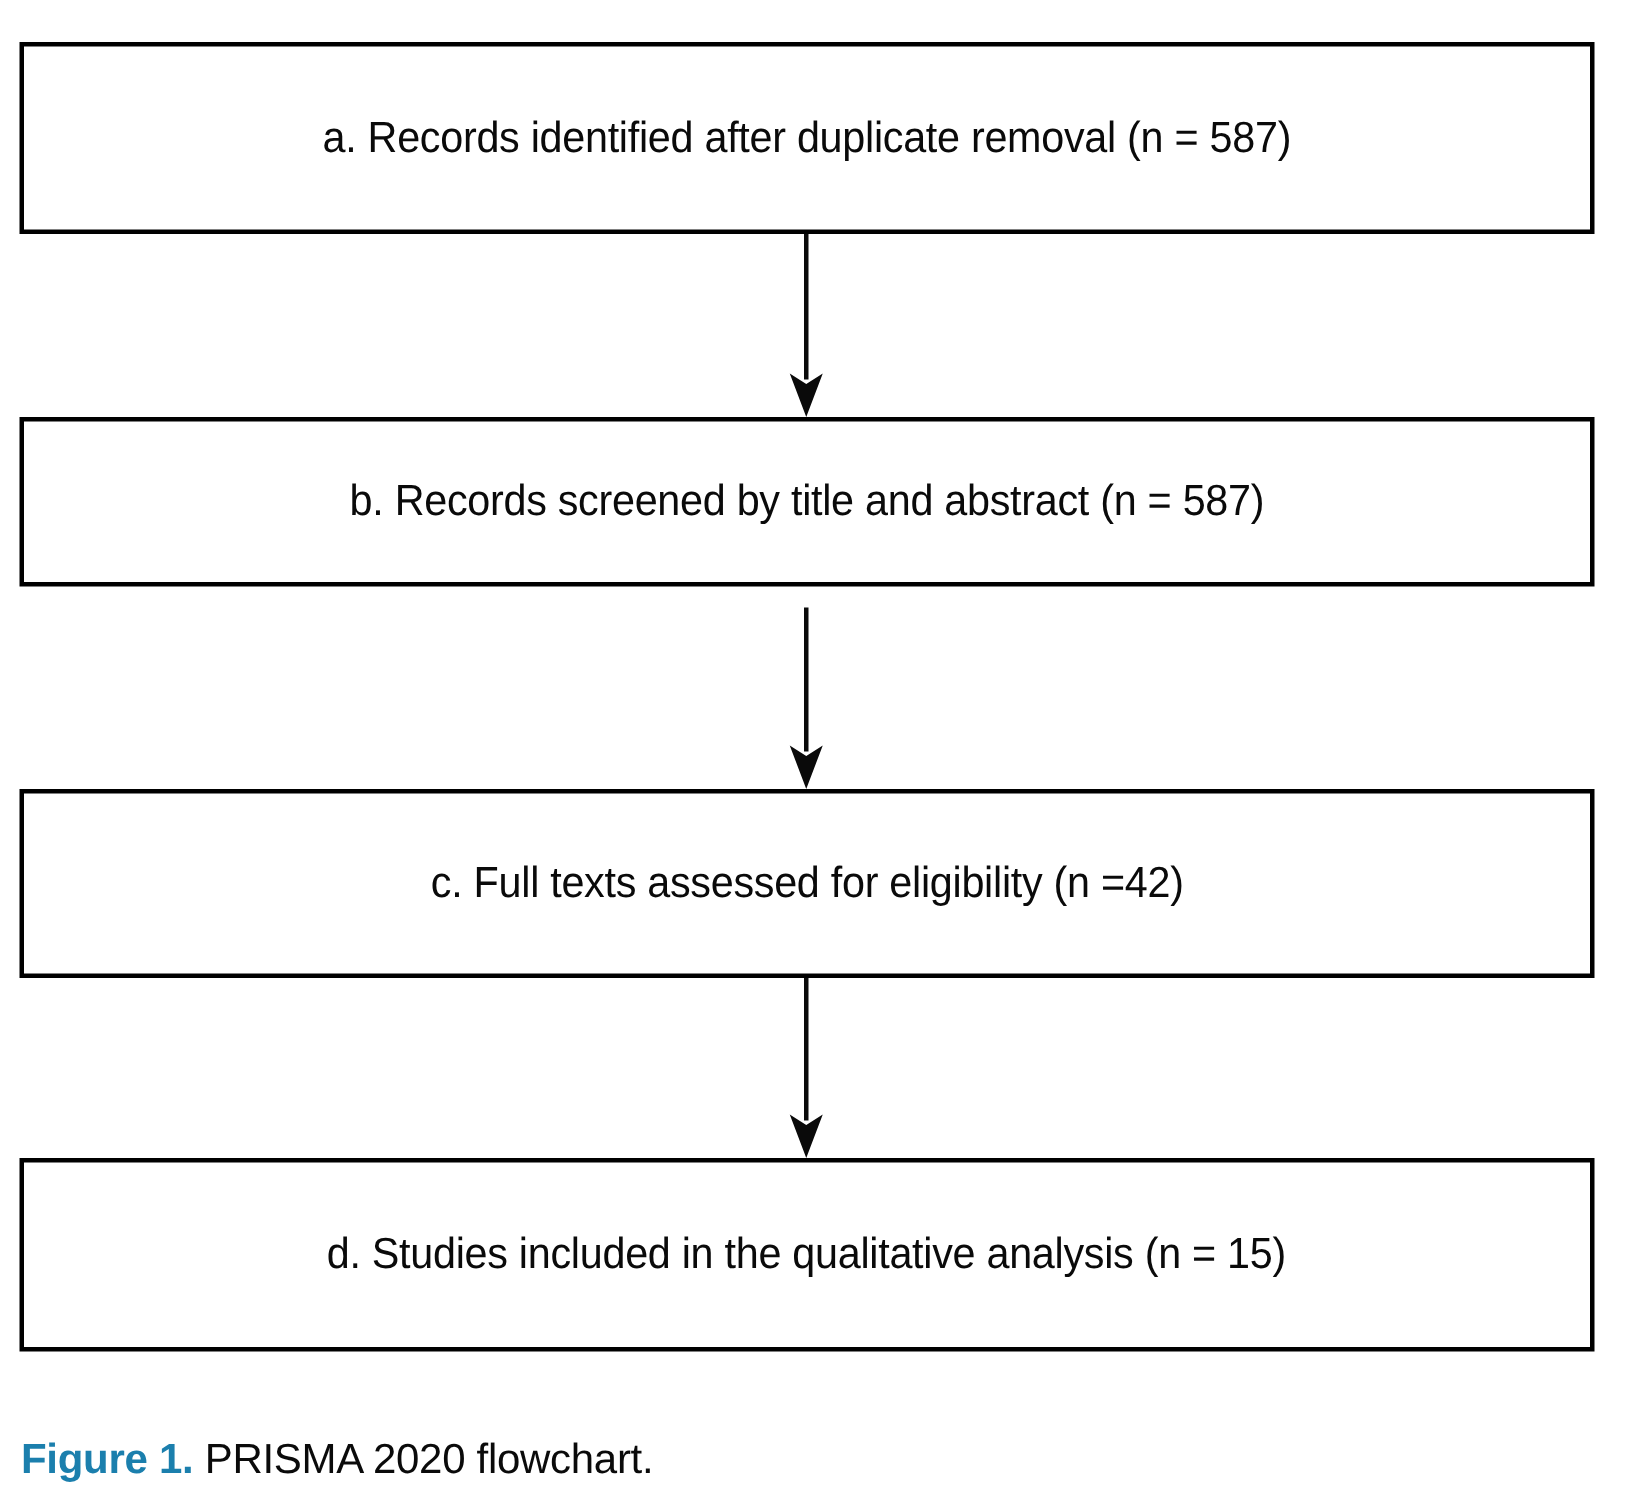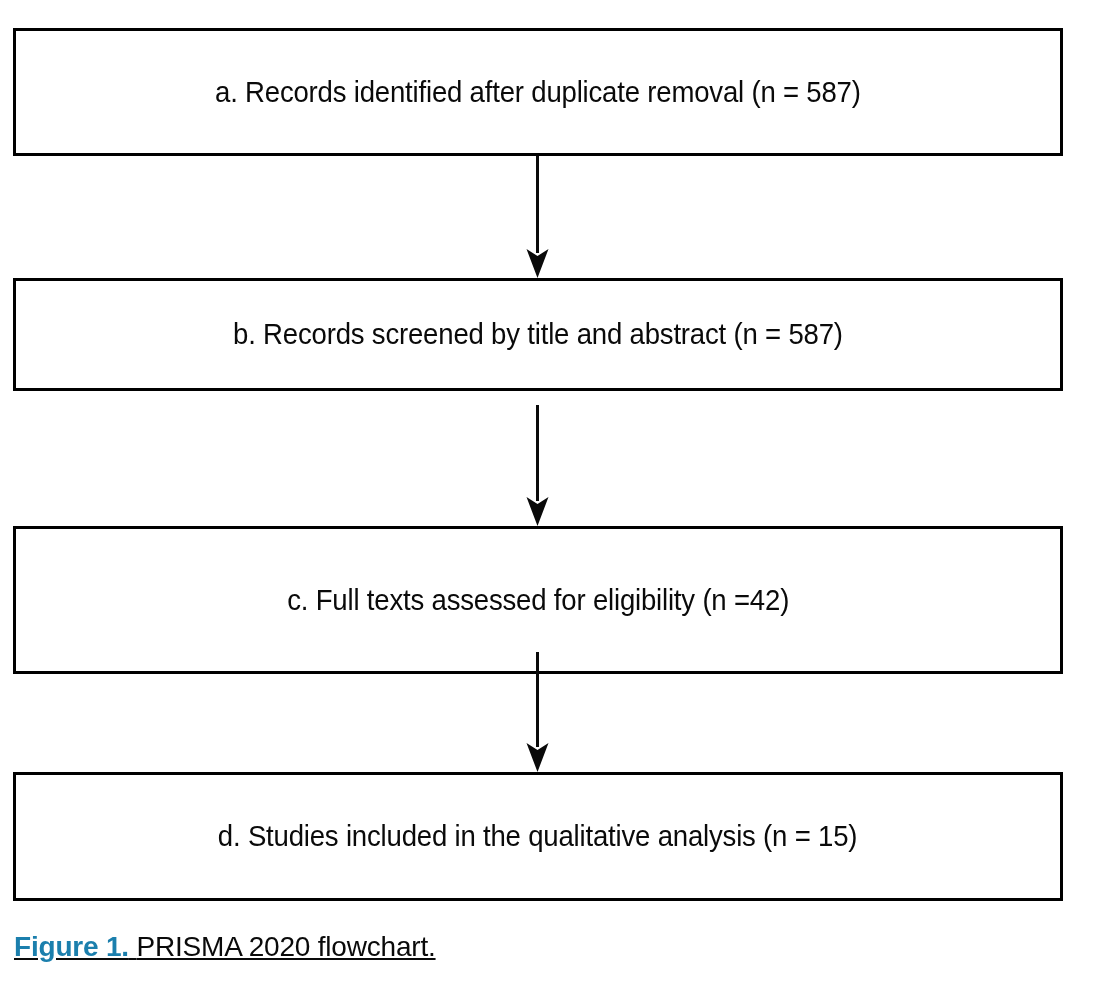--- a/index.html
+++ b/index.html
@@ -43,21 +43,21 @@
     letter-spacing: -0.2px;
     white-space: nowrap;
     line-height: 1.2;
     transform: scaleX(0.95);
     transform-origin: center center;
   }
 
   
   #node-a { left: 13px;  top: 28px;  width: 1050px; height: 128px; }
   #node-b { left: 13px;  top: 278px; width: 1050px; height: 113px; }
-  #node-c { left: 13px;  top: 526px; width: 1050px; height: 148px; }
+  #node-c { left: 13px;  top: 526px; width: 1050px; height: 126px; }
   #node-d { left: 13px;  top: 772px; width: 1050px; height: 129px; text-align: right; }
 
   .connector {
     position: absolute;
     left: 0;
     top: 0;
     overflow: visible;
   }
   .connector-line {
     stroke: #0a0a0a;
@@ -65,28 +65,27 @@
     fill: none;
   }
   .connector-head {
     fill: #0a0a0a;
     stroke: none;
   }
 
   #caption {
     position: absolute;
     left: 14px;
-    top: 929px;
+    top: 955px;
     font-family: "Liberation Sans", sans-serif;
     font-size: 28px;
     line-height: 1.25;
     color: #0a0a0a;
     white-space: nowrap;
     letter-spacing: -0.2px;
-    text-decoration: underline;
   }
   #caption .caption-figure-label {
     font-weight: 700;
     color: #1b7fad;
   }
   #caption .caption-text {
     font-weight: 400;
     color: #0a0a0a;
   }
 </style>

